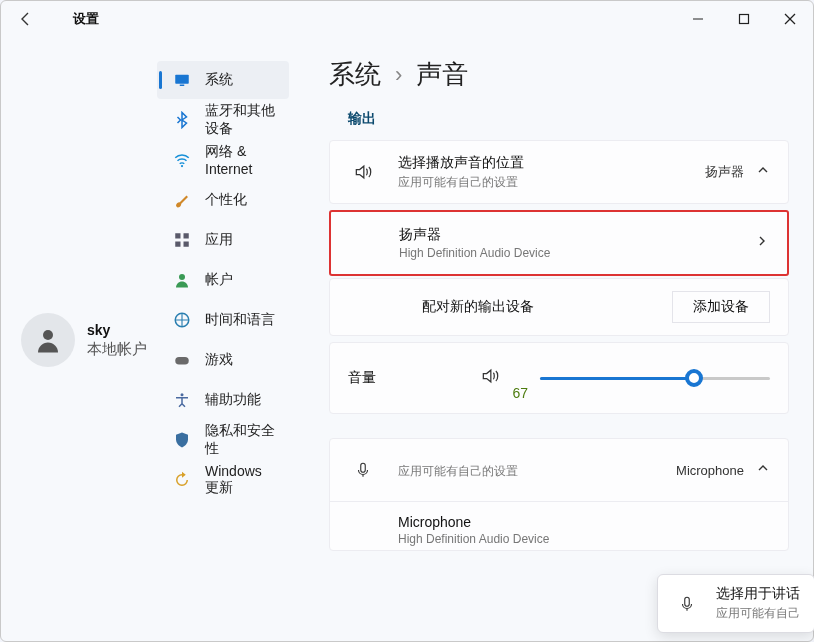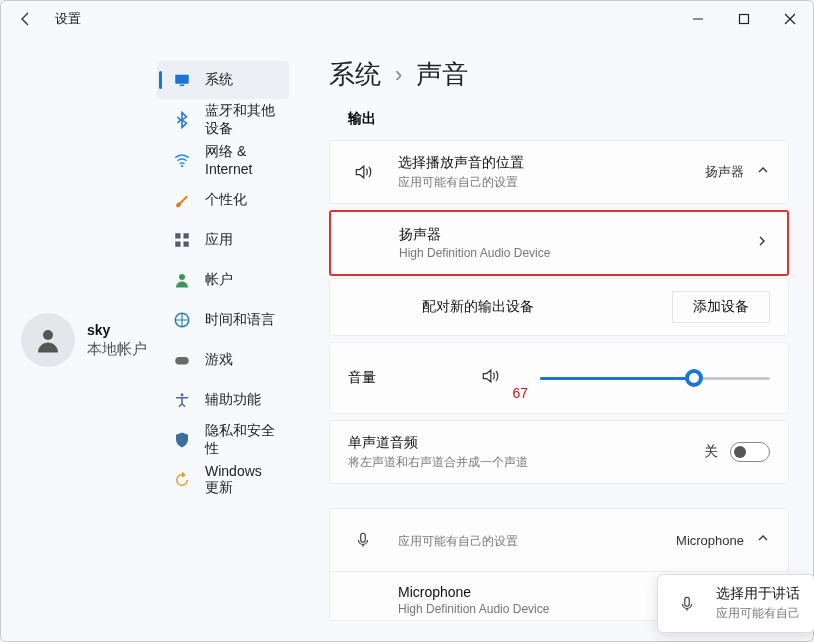--- a/index.html
+++ b/index.html
@@ -1,55 +1,55 @@
 <!DOCTYPE html>
 <html><head>
 <meta charset="utf-8">
 <style>
   * { box-sizing: border-box; margin: 0; padding: 0; font-family: "Segoe UI", "Microsoft YaHei", sans-serif; }
   body { width: 814px; height: 642px; overflow: hidden; background: #f3f5fb; position: relative; }
   .window { width: 814px; height: 642px; background: #f7f9fc; border: 1px solid #c9c9c9; border-radius: 6px; position: relative; display: flex; flex-direction: column; }
   .titlebar { height: 36px; display: flex; align-items: center; padding: 0 0 0 10px; }
   .back-btn { width: 30px; height: 30px; display:flex; align-items:center; justify-content:center; color:#333; }
-  .titlebar-title { font-size: 13px; color:#111; margin-left: 14px; }
+  .titlebar-title { font-size: 13px; color:#111; margin-left: 32px; font-weight: bold; }
   .win-controls { margin-left:auto; display:flex; }
   .win-btn { width:46px; height:32px; display:flex; align-items:center; justify-content:center; color:#222; }
   .content { flex:1; display:flex; overflow:hidden; }
   .sidebar { width: 300px; padding: 14px 6px 0 10px; display:flex; flex-direction:row; }
   .user-row { display:flex; align-items:center; gap:12px; padding: 6px 4px 18px 10px; }
   .avatar { width:54px; height:54px; border-radius:50%; background:#e3e6ea; display:flex; align-items:center; justify-content:center; }
   .avatar svg { width:30px; height:30px; fill:#555; }
   .user-name { font-size:14px; font-weight:600; color:#111; }
   .user-sub { font-size:15px; color:#555; margin-top:2px; }
   .search-wrap { margin: 2px 8px 10px 8px; position:relative; }
   .search-input { width:100%; height:34px; border:none; border-bottom:1px solid #777; background:#fdfdfe; border-radius:4px 4px 0 0; padding:0 30px 0 8px; font-size:14px; color:#111; outline:none; }
   .search-icon { position:absolute; right:10px; top:8px; color:#555; }
   .nav { margin-top:8px; overflow-y:auto; flex:1; }
   .nav-item { display:flex; align-items:center; gap:14px; height:38px; padding:0 12px 0 16px; margin:2px 6px; border-radius:4px; font-size:14px; color:#222; cursor:pointer; position:relative; }
   .nav-item.active { background:#eceff4; }
   .nav-item.active::before { content:""; position:absolute; left:2px; top:10px; bottom:10px; width:3px; background:#1976d2; border-radius:2px; }
   .nav-icon { width:18px; height:18px; display:flex; align-items:center; justify-content:center; }
   .main { flex:1; padding: 20px 24px 0 28px; overflow-y:auto; position:relative; }
   .breadcrumb { display:flex; align-items:center; gap:14px; font-size:26px; color:#222; margin-bottom:18px; }
   .breadcrumb .sep { color:#888; font-size:22px; }
-  .section-label { font-size:14px; font-weight:600; color:#000000; margin: 4px 0 12px 2px; padding-left: 17px; }
+  .section-label { font-size:14px; font-weight:600; color:#0c4a6e; margin: 4px 0 12px 2px; padding-left: 17px; }
   .card { background:#fdfdfe; border:1px solid #ececf1; border-radius:4px; margin-bottom:6px; }
   .row { display:flex; align-items:center; padding:12px 18px; min-height:62px; }
   .row + .row { border-top:1px solid #ececf1; }
   .row-icon { width:30px; display:flex; justify-content:center; color:#333; margin-right:20px; }
   .row-text { flex:1; }
   .row-title { font-size:14px; color:#111; }
   .row-sub { font-size:12px; color:#777; margin-top:2px; }
   .row-right { display:flex; align-items:center; gap:12px; color:#333; }
   .chev { color:#555; }
   .highlight { border:2px solid #d33; border-radius:3px; margin-bottom:2px; }
   .add-btn { background:#fdfdfe; border:1px solid #e4e4ea; border-radius:0; padding:6px 20px; font-size:14px; color:#111; cursor:pointer; }
   .vol-row .row-title { font-size:14px; min-width:52px; }
   .slider-wrap { flex:1; display:flex; align-items:center; gap:12px; }
-  .vol-value { font-size:14px; color:#b91c1c;margin-top:30px; }
+  .vol-value { font-size:14px; color:#4d7c0f;margin-top:30px; }
   .slider { flex:1; position:relative; height:20px; }
   .track { position:absolute; top:9px; left:0; right:0; height:3px; background:#c9c9c9; border-radius:2px; }
   .fill { position:absolute; top:9px; left:0; height:3px; background:#1976d2; border-radius:2px; }
   .thumb { position:absolute; top:1px; width:18px; height:18px; border-radius:50%; background:#fff; border:4px solid #1976d2; }
   .toggle-off-label { font-size:14px; color:#333; }
   .toggle { width:40px; height:20px; border-radius:10px; background:#fff; border:1px solid #888; position:relative; }
   .toggle-knob { position:absolute; left:3px; top:3px; width:12px; height:12px; border-radius:50%; background:#555; }
   .popup { position:absolute; right:-2px; bottom:8px; background:#fff; border:1px solid #dcdce2; border-radius:6px; box-shadow:0 4px 14px rgba(0,0,0,0.12); display:flex; align-items:center; gap:14px; padding:10px 14px 10px 14px; }
   .popup .row-icon { margin-right:0; }
   .spacer { height:18px; }
@@ -270,34 +270,20 @@
             <span class="vol-value">67</span>
             <div class="slider" style="max-width:230px;">
               <div class="track"></div>
               <div class="fill" id="vol-fill" style="width: 67%;"></div>
               <div class="thumb" id="vol-thumb" style="left: calc(67% - 9px);"></div>
             </div>
           </div>
         </div>
       </div>
 
-      <div class="card">
-        <div class="row">
-          <div class="row-text">
-            <div class="row-title">单声道音频</div>
-            <div class="row-sub">将左声道和右声道合并成一个声道</div>
-          </div>
-          <div class="row-right">
-            <span class="toggle-off-label">关</span>
-            <div class="toggle">
-                <div class="toggle-knob"></div>
-              </div>
-          </div>
-        </div>
-      </div>
 
       <div class="spacer"></div>
 
       <div class="card">
         <div class="row">
           <div class="row-icon">
             <svg width="18" height="18" viewBox="0 0 24 24">
                 <rect x="9" y="3" width="6" height="12" rx="3" fill="none" stroke="#333" stroke-width="1.5"></rect>
                 <path d="M6 12a6 6 0 0012 0M12 18v3" fill="none" stroke="#333" stroke-width="1.5"></path>
               </svg>

